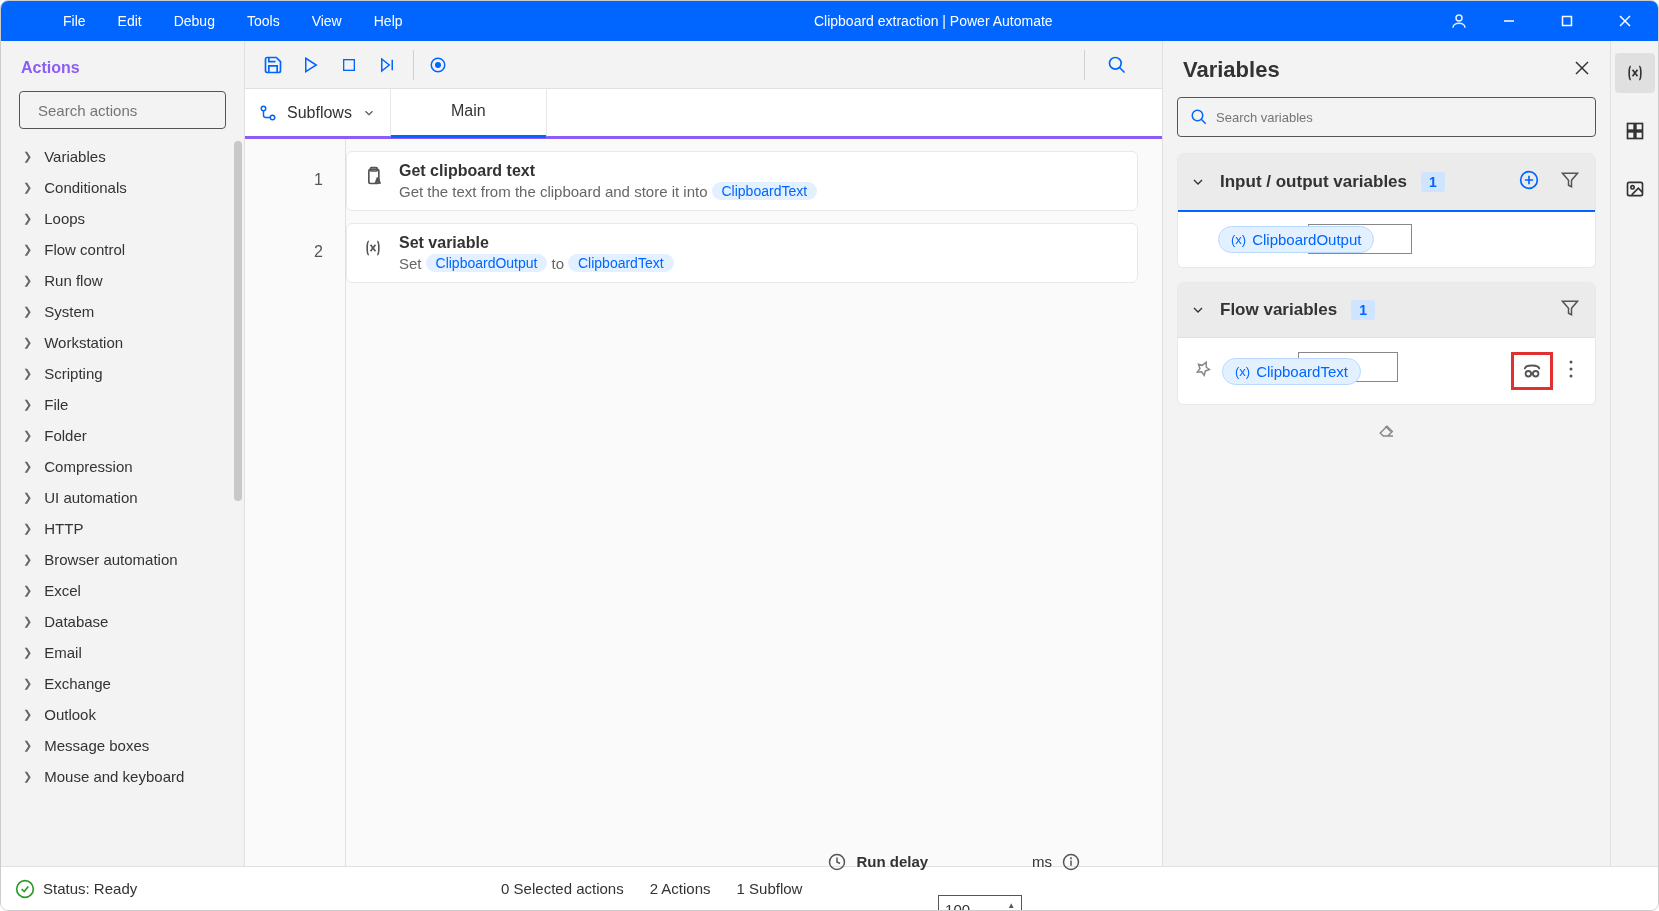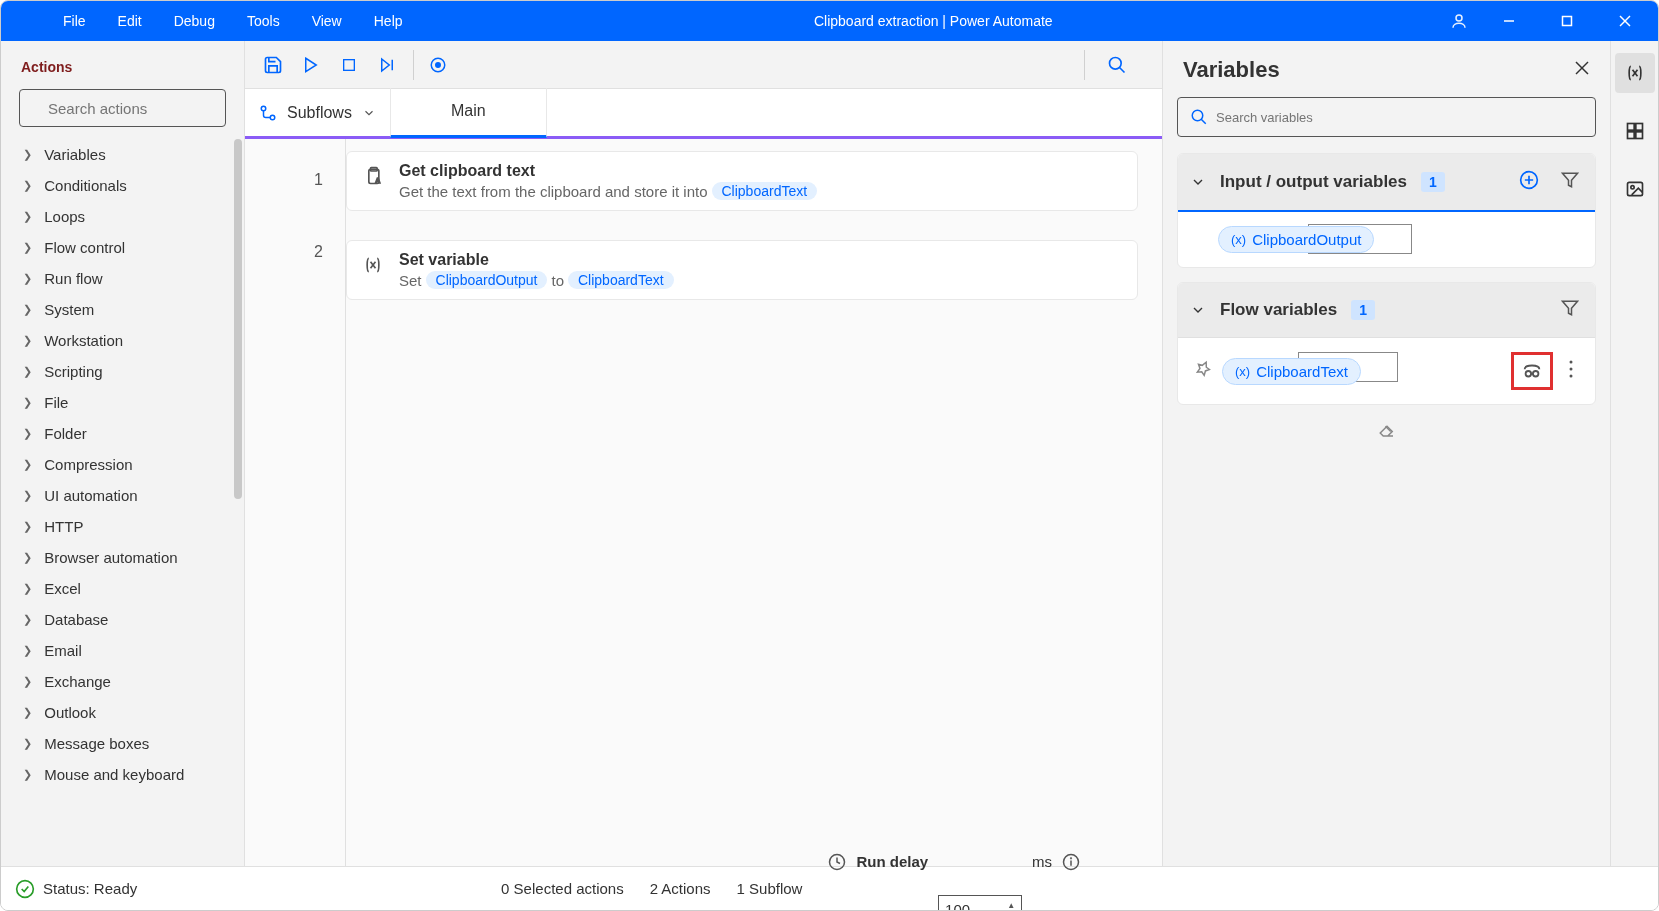--- a/index.html
+++ b/index.html
@@ -13,22 +13,22 @@
 .title-right { display: flex; align-items: center; gap: 8px; padding-right: 8px; }
 .user-badge { display: flex; align-items: center; gap: 6px; padding-right: 8px; opacity: 0.9; }
 .win-btn { width: 50px; height: 40px; display: flex; align-items: center; justify-content: center; cursor: pointer; }
 .win-btn svg { stroke: #fff; }
 
 
 .main-layout { flex: 1; display: flex; overflow: hidden; }
 
 
 .actions-panel { width: 244px; background: #f3f3f3; border-right: 1px solid #e0e0e0; display: flex; flex-direction: column; }
-.actions-header { padding: 18px 20px 14px 20px; font-size: 14px; font-weight: 600; color: #7f1d1d; }
-.search-box { margin: 0 18px 12px 18px; border: 1px solid #555; border-radius: 4px; height: 38px; display: flex; align-items: center; padding: 0 20px; background: #f3f3f3; }
+.actions-header { padding: 18px 20px 14px 20px; font-size: 16px; font-weight: 600; color: #8b5cf6; }
+.search-box { margin: 0 18px 12px 18px; border: 1px solid #555; border-radius: 4px; height: 38px; display: flex; align-items: center; padding: 0 10px; background: #f3f3f3; }
 .search-box input { border: none; background: transparent; outline: none; font-size: 15px; flex: 1; padding-left: 8px; color: #333; }
 .search-icon-svg { color: #0066ff; }
 .action-categories { display: flex; flex-direction: column; position: relative; }
 .scrollbar-thumb { position: absolute; right: 2px; top: 0; width: 8px; height: 360px; background: #c8c8c8; border-radius: 4px; }
 .action-cat { padding: 7px 10px 7px 22px; font-size: 15px; color: #333; cursor: pointer; display: flex; align-items: center; gap: 12px; }
 .action-cat:first-child { background: #e0e0e0; }
 .chevron-right { color: #666; font-size: 11px; }
 
 
 .designer { flex: 1; display: flex; flex-direction: column; background: #fafafa; }
@@ -40,21 +40,21 @@
 
 .subflow-bar { height: 50px; background: #fff; border-bottom: 3px solid #8b5cf6; display: flex; align-items: center; }
 .subflow-label { padding: 0 14px; display: flex; align-items: center; gap: 10px; font-size: 16px; color: #333; cursor: pointer; }
 .subflow-label svg { color: #0066ff; }
 .tab { padding: 0 60px; height: 50px; display: flex; align-items: center; font-size: 16px; color: #333; border-bottom: 3px solid #0066ff; border-left: 1px solid #e8e8e8; border-right: 1px solid #e8e8e8; }
 
 .flow-area { flex: 1; display: flex; background: #fafafa; }
 .gutter { width: 100px; padding-top: 18px; }
 .step-num { height: 72px; display: flex; align-items: flex-start; justify-content: flex-end; padding: 14px 22px 0 0; font-size: 16px; color: #555; }
 .steps { flex: 1; padding: 12px 24px 0 0; border-left: 1px solid #e0e0e0; }
-.step-card { background: #fff; border: 1px solid #e8e8e8; border-radius: 6px; padding: 10px 16px; margin-bottom: 29px; display: flex; gap: 16px; align-items: flex-start; }
+.step-card { background: #fff; border: 1px solid #e8e8e8; border-radius: 6px; padding: 10px 16px; margin-bottom: 12px; display: flex; gap: 16px; align-items: flex-start; }
 .step-icon { margin-top: 4px; color: #555; }
 .step-body { flex: 1; }
 .step-title { font-size: 16px; font-weight: 600; color: #333; margin-bottom: 2px; }
 .step-desc { font-size: 15px; color: #666; display: flex; align-items: center; flex-wrap: wrap; gap: 4px; }
 .var-chip { background: #e3f0ff; color: #0066ff; padding: 1px 10px; border-radius: 10px; font-size: 14px; }
 
 
 .vars-panel { width: 448px; background: #f3f3f3; border-left: 1px solid #e0e0e0; display: flex; flex-direction: column; padding: 0 14px; }
 .vars-header { display: flex; align-items: center; justify-content: space-between; padding: 16px 6px 14px 6px; }
 .vars-title { font-size: 22px; font-weight: 600; color: #333; }

